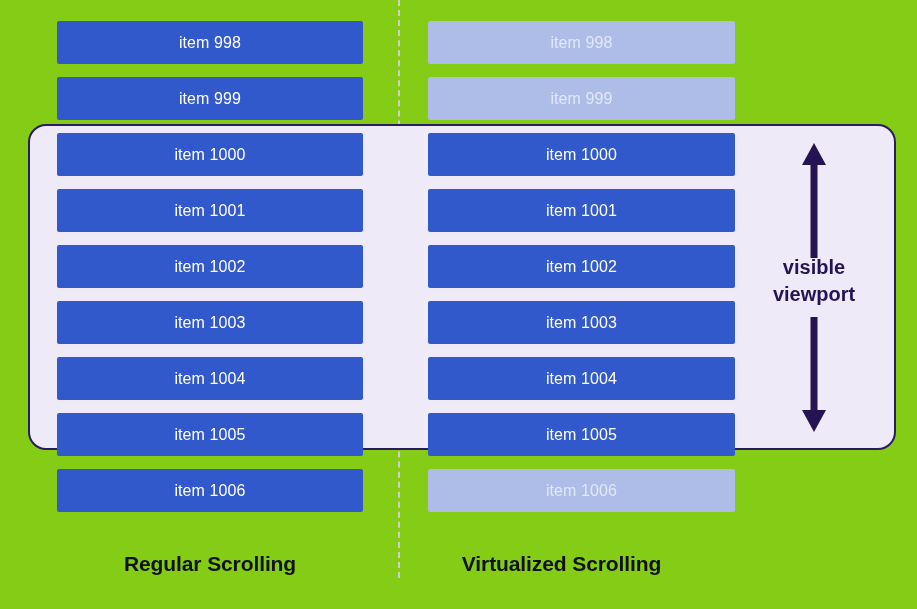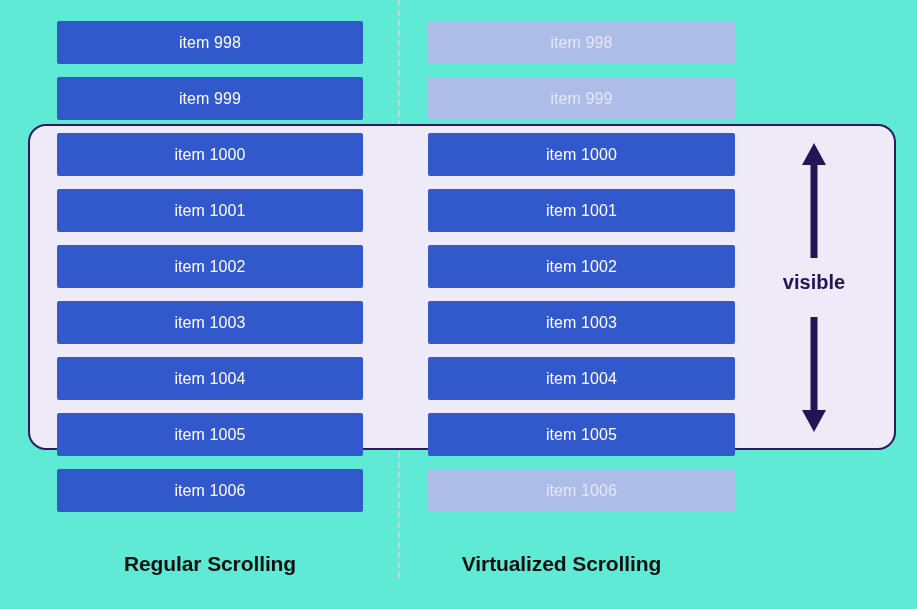--- a/index.html
+++ b/index.html
@@ -5,21 +5,21 @@
 <style>
   html, body {
     margin: 0;
     padding: 0;
     background: #ffffff;
   }
   #stage {
     position: relative;
     width: 917px;
     height: 609px;
-    background: #5eead4;
+    background: #84cc16;
     overflow: hidden;
     font-family: "Liberation Sans", sans-serif;
     -webkit-font-smoothing: antialiased;
   }
 
   
   .divider {
     position: absolute;
     left: 398px;
     top: 0px;
@@ -92,21 +92,21 @@
     position: absolute;
     left: 744px;
     top: 254px;
     width: 140px;
     text-align: center;
     color: #241453;
     font-size: 20px;
     font-weight: bold;
     line-height: 27px;
   }
-  .viewport-caption span { display: block; margin-top: 15px; }
+  .viewport-caption span { display: block; }
 
   
   .col-caption {
     position: absolute;
     top: 552px;
     text-align: center;
     font-size: 21px;
     font-weight: bold;
     color: #111111;
     letter-spacing: -0.1px;
@@ -193,18 +193,19 @@
 
       <g>
         <rect x="66.5" y="193" width="7" height="95" fill="#241453"></rect>
         <path d="M70 308 L82 286 L58 286 Z" fill="#241453"></path>
       </g>
     </svg>
   </div>
 
   <div class="viewport-caption">
     <span>visible</span>
+    <span>viewport</span>
   </div>
 
   <div class="col-caption caption-left">Regular Scrolling</div>
   <div class="col-caption caption-right">Virtualized Scrolling</div>
 
 </div>
 
 </body></html>

